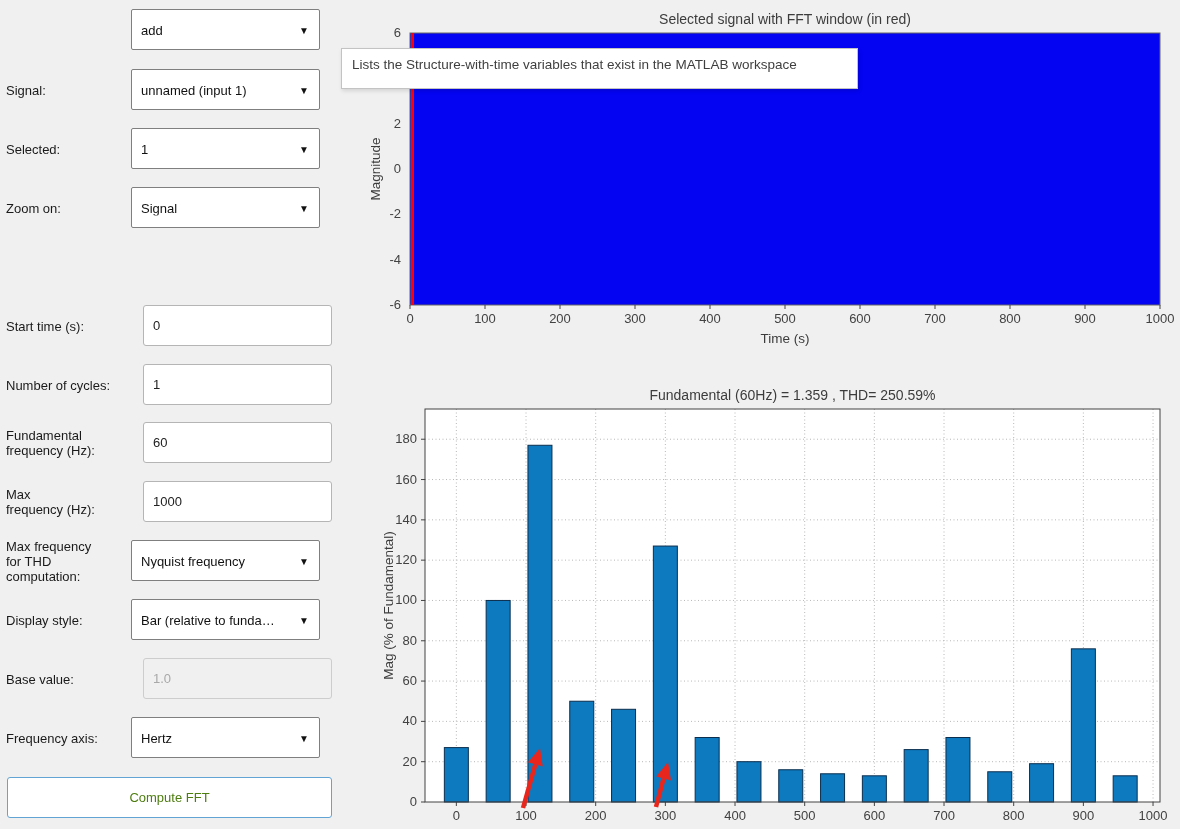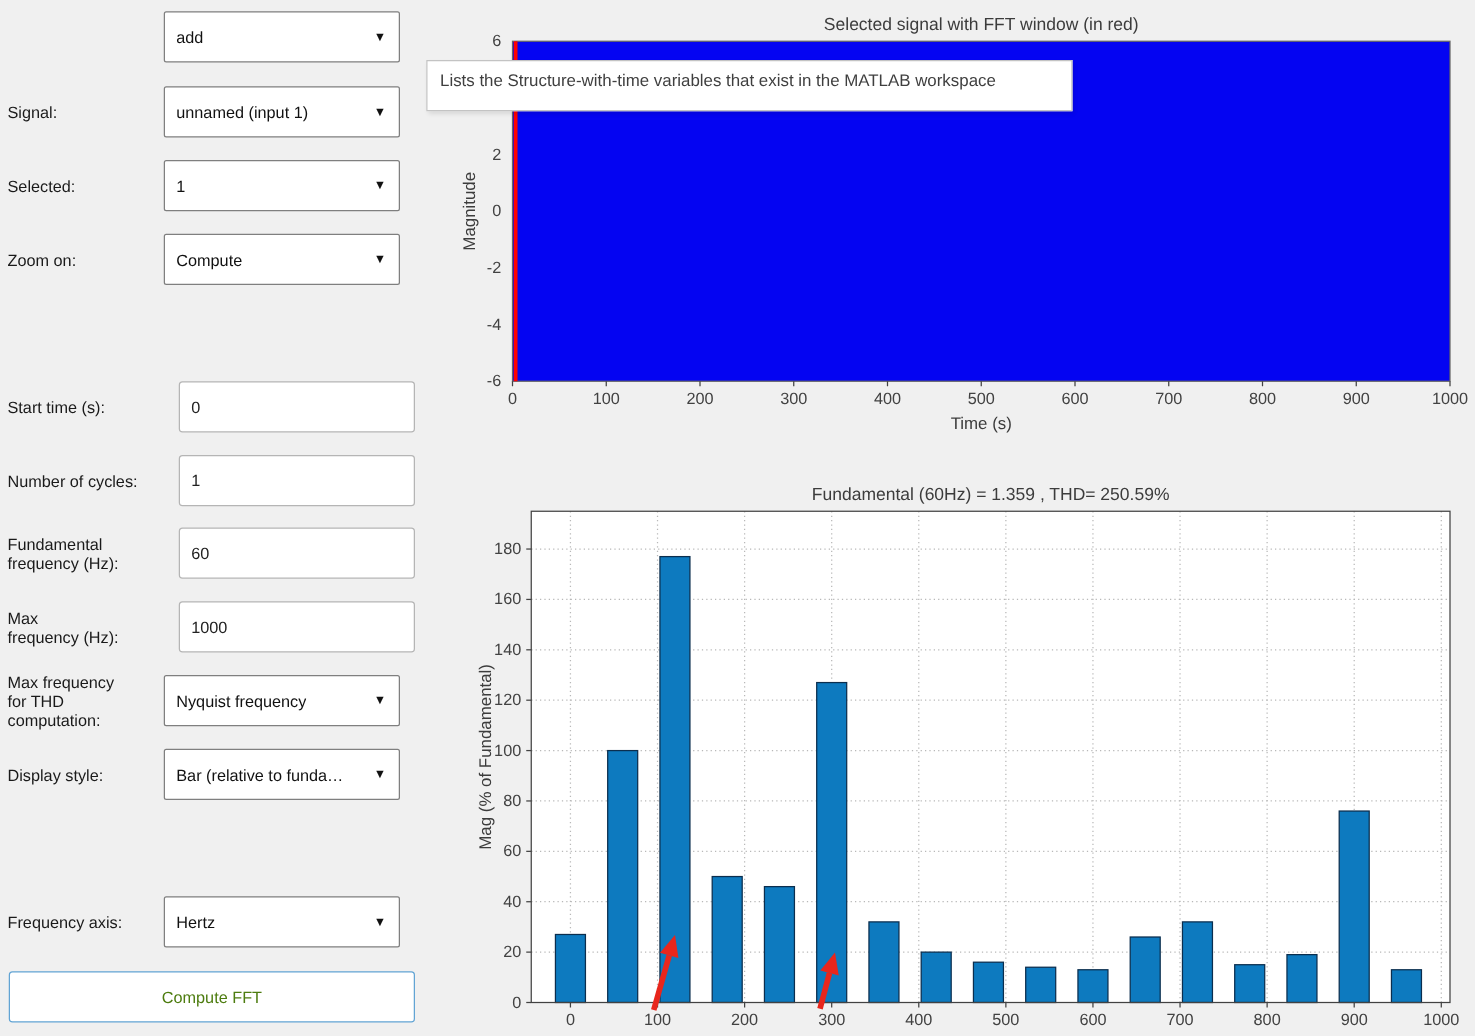--- a/index.html
+++ b/index.html
@@ -93,21 +93,21 @@
     <div class="lbl">Selected:</div>
     <div class="select">
       <span class="selval">1</span>
       <span class="caret">▼</span>
     </div>
   </div>
 
   <div class="row" style="top:187px">
     <div class="lbl">Zoom on:</div>
     <div class="select">
-      <span class="selval">Compute</span>
+      <span class="selval">Signal</span>
       <span class="caret">▼</span>
     </div>
   </div>
 
 
   <div class="row" style="top:305px">
     <div class="lbl">Start time (s):</div>
     <input class="txt" value="0" style="">
   </div>
 
@@ -139,20 +139,24 @@
   </div>
 
   <div class="row" style="top:599px">
     <div class="lbl">Display style:</div>
     <div class="select">
       <span class="selval">Bar (relative to funda…</span>
       <span class="caret">▼</span>
     </div>
   </div>
 
+  <div class="row" style="top:658px">
+    <div class="lbl">Base value:</div>
+    <input class="txt" disabled="" value="1.0" style="">
+  </div>
 
   <div class="row" style="top:717px">
     <div class="lbl">Frequency axis:</div>
     <div class="select">
       <span class="selval">Hertz</span>
       <span class="caret">▼</span>
     </div>
   </div>
 
   <button class="btn-compute">Compute FFT</button>

